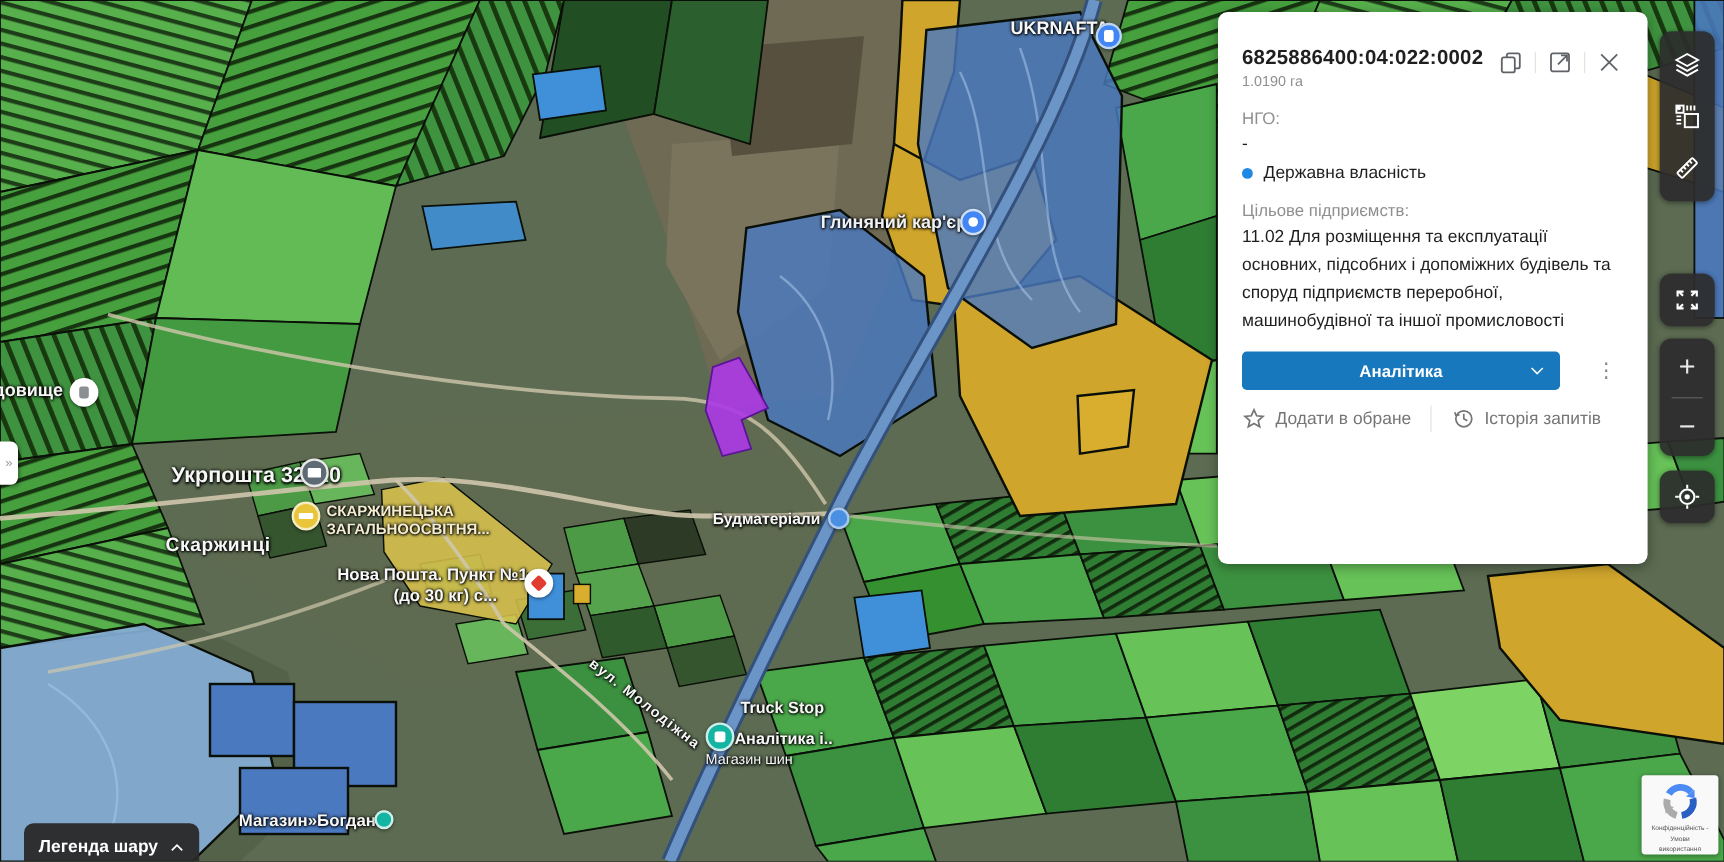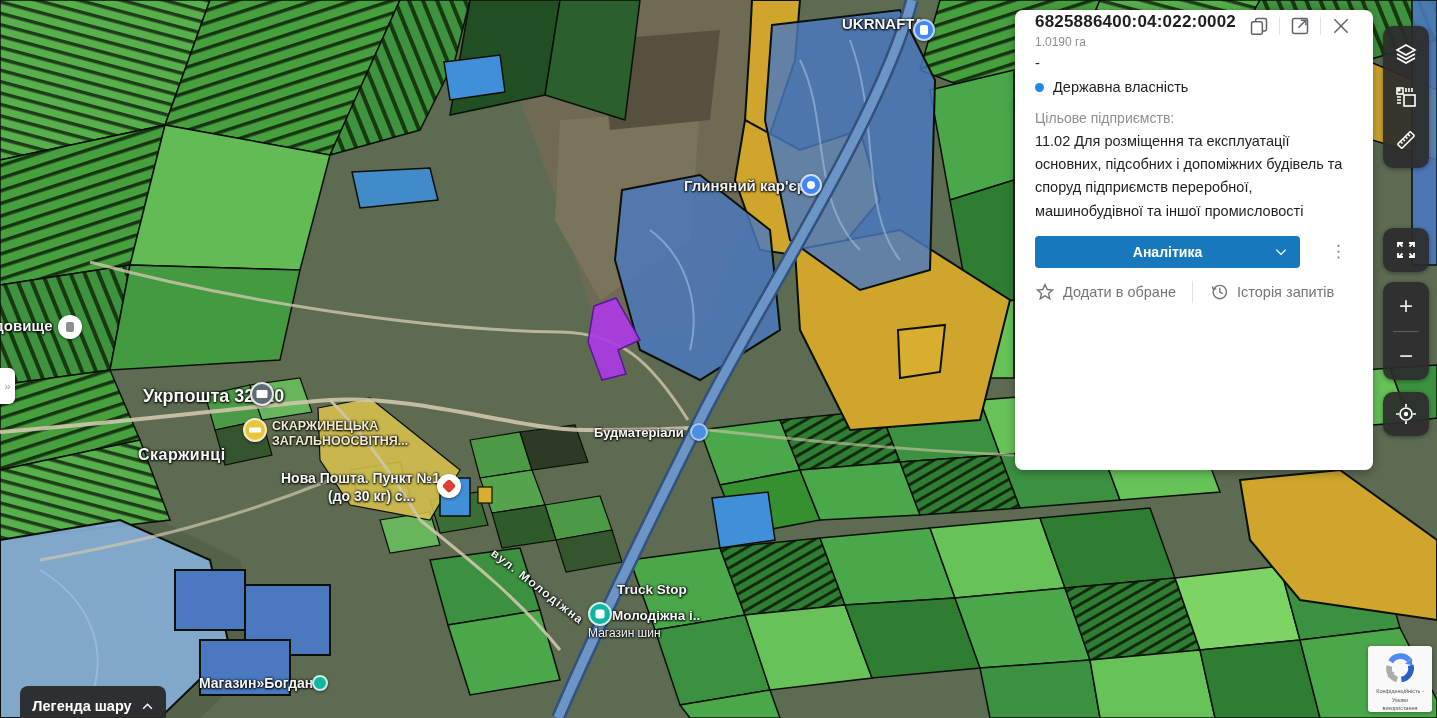--- a/index.html
+++ b/index.html
@@ -16,21 +16,21 @@
   .maplabel.cream{color:#f3ecd0;font-size:12.5px;}
   .maplabel.small{font-size:12px;font-weight:500;}
   .maplabel.street{font-size:12px;letter-spacing:1.5px;transform:rotate(38deg);transform-origin:left top;}
 
   
   .poi{position:absolute;border-radius:50%;box-shadow:0 1px 3px rgba(0,0,0,.5);}
   .poi .in{position:absolute;left:50%;top:50%;transform:translate(-50%,-50%);}
 
   
   .panel{position:absolute;left:1015px;top:10px;width:358px;height:460px;background:#fff;
-         border-radius:8px;box-shadow:0 2px 10px rgba(0,0,0,.35);padding:2px 20px 0 20px;color:#1f1f1f;}
+         border-radius:8px;box-shadow:0 2px 10px rgba(0,0,0,.35);padding:28px 20px 0 20px;color:#1f1f1f;}
   .panel-head{display:flex;justify-content:space-between;align-items:flex-start;}
   .panel-title{font-size:17px;font-weight:700;letter-spacing:.2px;}
   .panel-area{font-size:12px;color:#8f8f8f;margin-top:3px;}
   .head-icons{display:flex;align-items:center;gap:8px;margin-top:2px;}
   .icon-btn{width:24px;height:24px;display:flex;align-items:center;justify-content:center;cursor:pointer;background:none;border:none;padding:0;}
   .icon-sep{width:1px;height:18px;background:#e3e3e3;}
   .sec-label{font-size:14px;color:#8f8f8f;margin-top:15px;}
   .sec-value{font-size:14.5px;color:#1f1f1f;margin-top:6px;}
   .own-row{display:flex;align-items:center;gap:9px;margin-top:8px;}
   .own-dot{width:9px;height:9px;border-radius:50%;}
@@ -222,21 +222,21 @@
   <div class="maplabel big" style="left:684px;top:177px;color:#eef2f5">Глиняний кар'єр</div>
   <div class="maplabel" style="left:143px;top:386px;font-size:18px">Укрпошта 32120</div>
   <div class="maplabel cream" style="left:272px;top:419px">СКАРЖИНЕЦЬКА</div>
   <div class="maplabel cream" style="left:272px;top:434px">ЗАГАЛЬНООСВІТНЯ...</div>
   <div class="maplabel town" style="left:138px;top:446px">Скаржинці</div>
   <div class="maplabel" style="left:281px;top:470px;font-size:14px">Нова Пошта. Пункт №1</div>
   <div class="maplabel" style="left:328px;top:488px;font-size:14px">(до 30 кг) с...</div>
   <div class="maplabel" style="left:594px;top:425px">Будматеріали</div>
   <div class="maplabel street" style="left:497px;top:546px">вул. Молодіжна</div>
   <div class="maplabel" style="left:617px;top:582px;font-size:13.5px">Truck Stop</div>
-  <div class="maplabel" style="left:612px;top:608px;font-size:13.5px">Молодіжна і..</div>
+  <div class="maplabel" style="left:612px;top:608px;font-size:13.5px">Аналітика і..</div>
   <div class="maplabel small" style="left:588px;top:626px">Магазин шин</div>
   <div class="maplabel" style="left:199px;top:675px;font-size:14px">Магазин»Богдан»</div>
   <div class="maplabel big" style="left:-14px;top:317px">адовище</div>
 
   <div class="poi" style="left:913px;top:19px;width:22px;height:22px;background:#4285f4;border:2px solid #bcd6f2">
     <div class="in" style="width:8px;height:10px;background:#fff;border-radius:2px"></div>
     </div>
   <div class="poi" style="left:800px;top:174px;width:22px;height:22px;background:#4285f4;border:2px solid #cfe0f4">
     <div class="in" style="width:8px;height:8px;background:#fff;border-radius:50%"></div>
     </div>
@@ -281,20 +281,21 @@
         </button>
         <div class="icon-sep"></div>
         <button class="icon-btn">
           <svg width="20" height="20" viewBox="0 0 24 24" fill="none" stroke="#5f6368" stroke-width="1.8">
             <path d="M4 4 L20 20 M20 4 L4 20"></path>
             </svg>
         </button>
       </div>
     </div>
 
+    <div class="sec-label">НГО:</div>
     <div class="sec-value">-</div>
 
     <div class="own-row">
       <span class="own-dot" style="background:#1e88e5"></span>
       <span class="sec-value" style="margin-top:0">Державна власність</span>
     </div>
 
     <div class="sec-label">Цільове підприємств:</div>
     <div class="purpose">11.02 Для розміщення та експлуатації основних, підсобних і допоміжних будівель та споруд підприємств переробної, машинобудівної та іншої промисловості</div>
 

